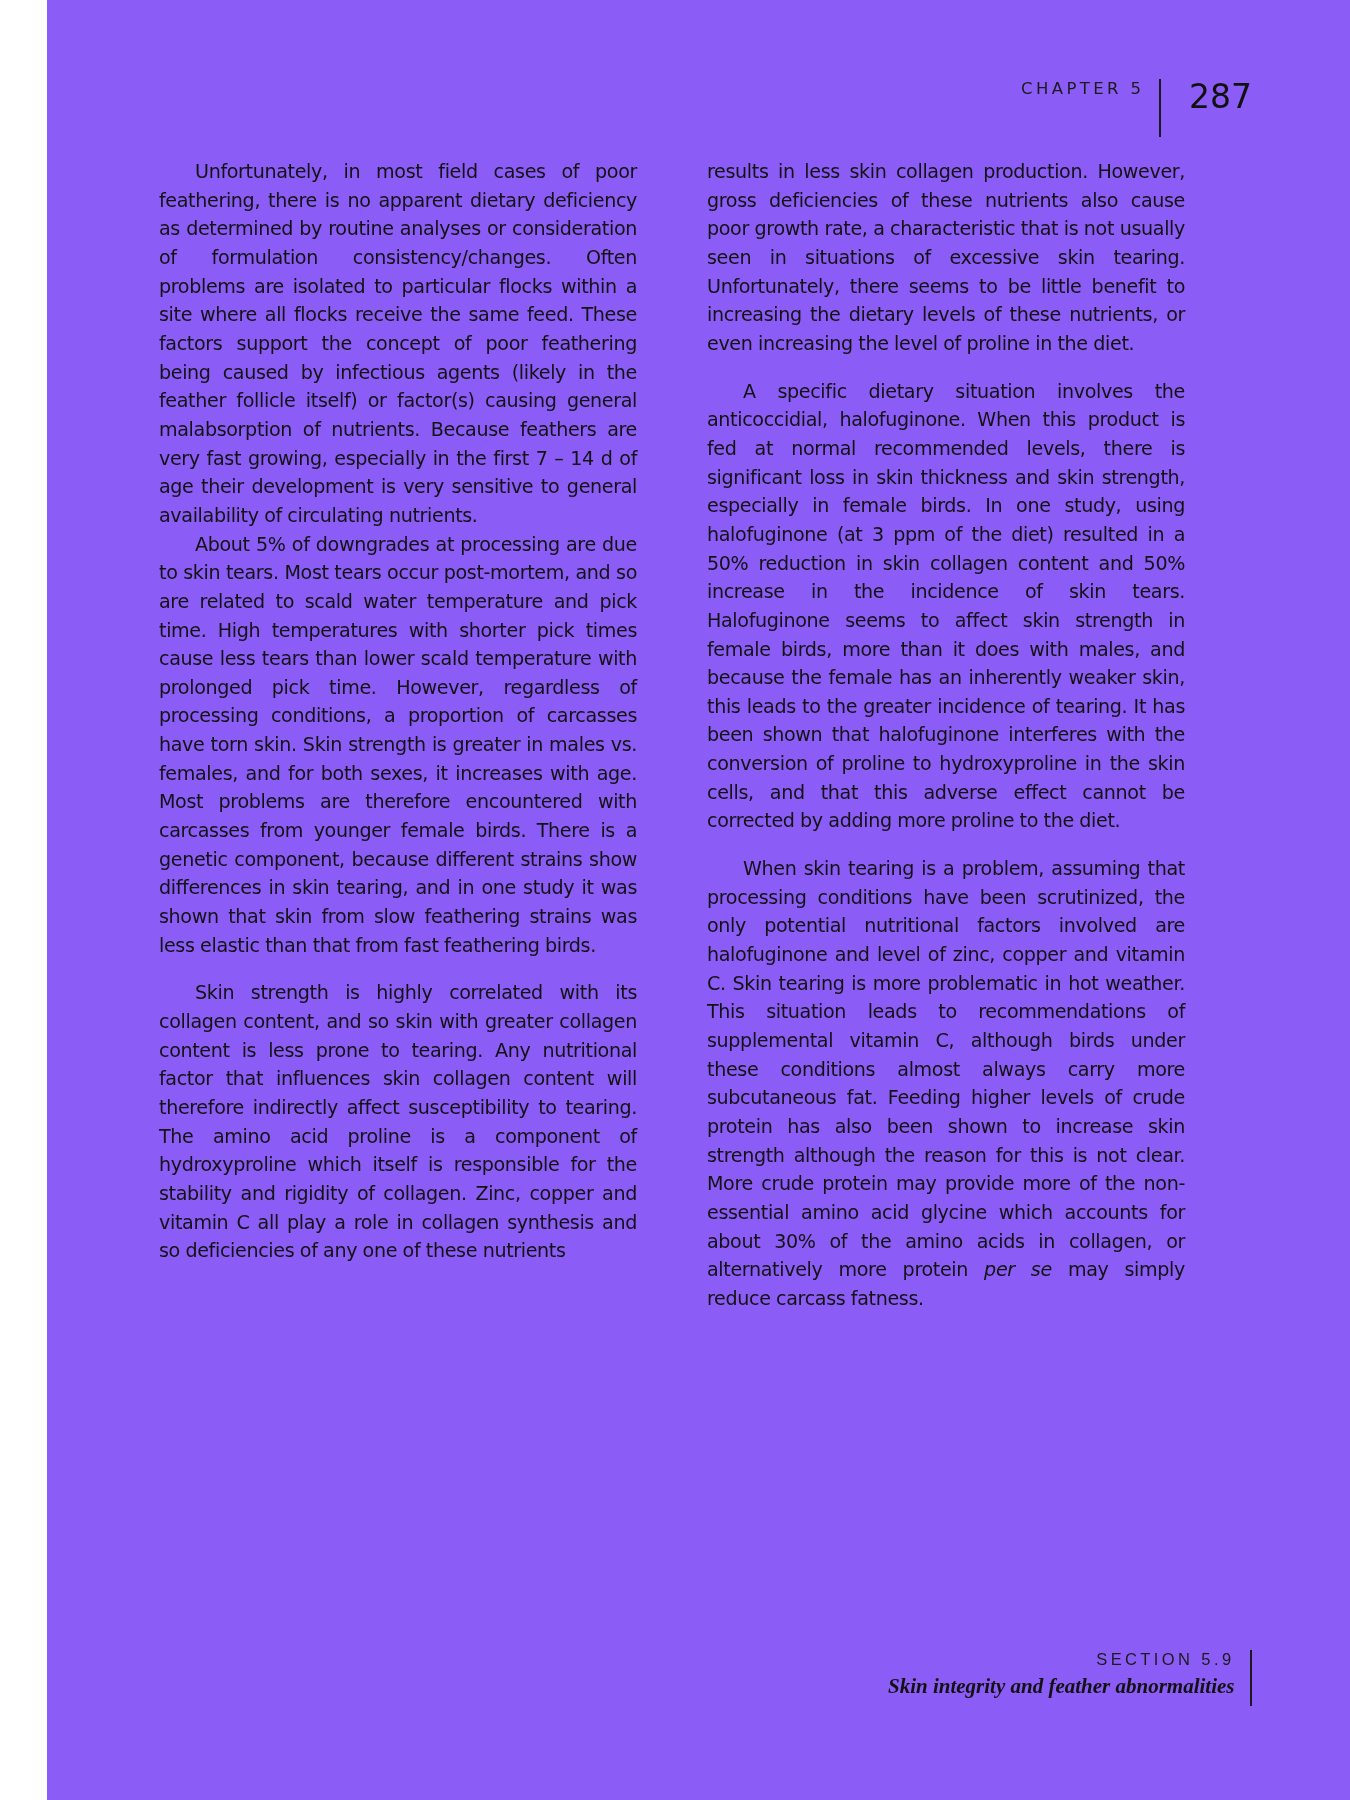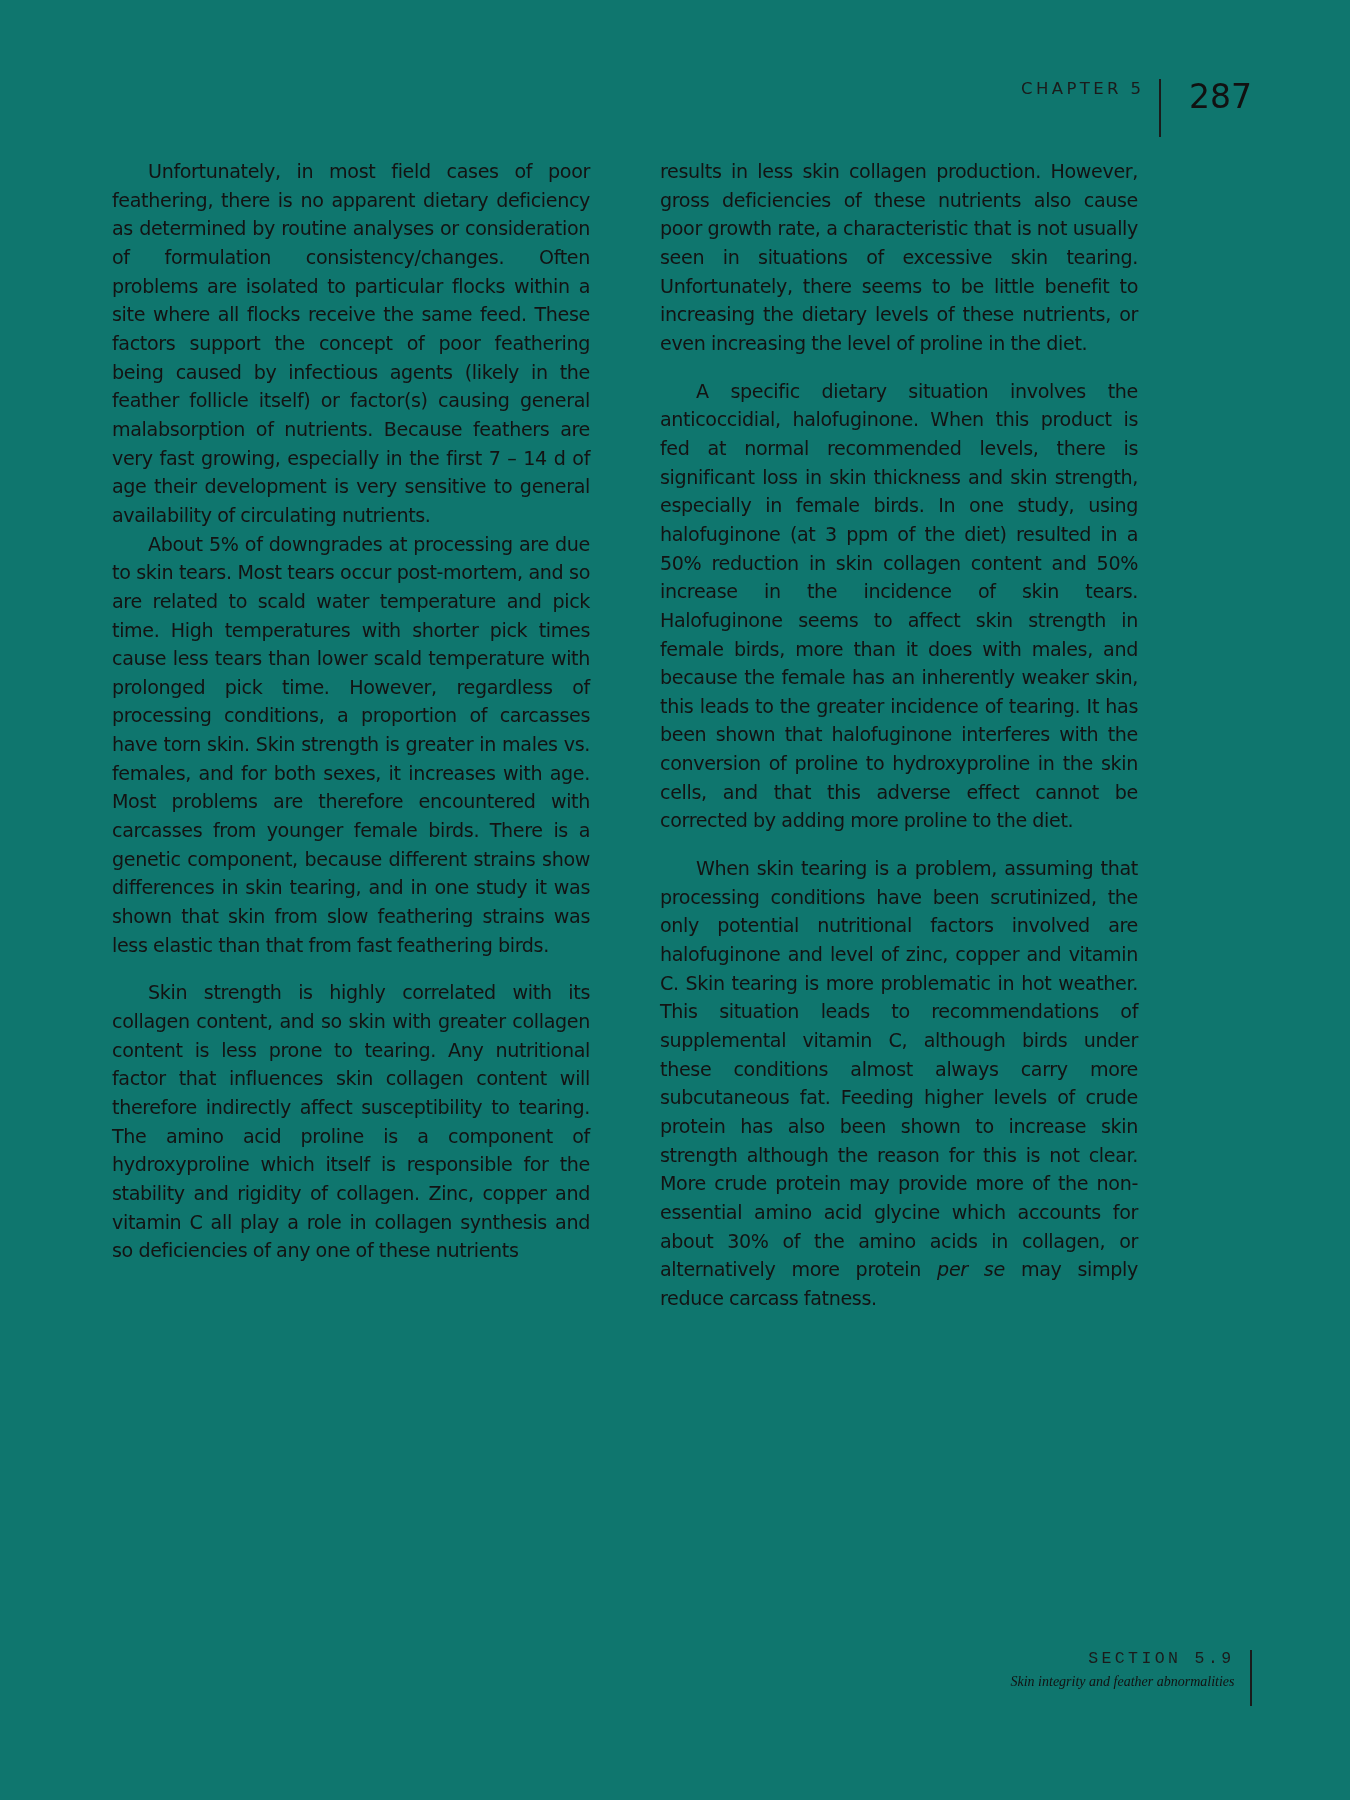--- a/index.html
+++ b/index.html
@@ -12,21 +12,22 @@
     height: 1800px;
     position: relative;
     font-family: "DejaVu Sans", sans-serif;
     color: #151515;
     overflow: hidden;
   }
 
   .page {
     position: absolute;
     inset: 0;
-    background: #0f766e;
+    background: #8b5cf6;
+    margin-left: 47px;
   }
 
   
   .page-header {
     position: absolute;
     top: 78px;
     left: 110px;
     right: 98px;
     height: 62px;
   }
@@ -142,32 +143,32 @@
     height: 100%;
   }
   .footer-text-block {
     display: flex;
     flex-direction: column;
     align-items: flex-end;
     justify-content: flex-start;
     padding-right: 15px;
   }
   .section-label {
-    font-family: Liberation Mono, monospace;
+    font-family: Liberation Sans, sans-serif;
     font-size: 16.5px;
     letter-spacing: 3.4px;
     color: #1b1b1b;
     line-height: 1.1;
     text-transform: uppercase;
   }
   .footer-subtitle {
     font-family: "Liberation Serif", serif;
     font-style: italic;
-    font-weight: 400;
-    font-size: 14px;
+    font-weight: 700;
+    font-size: 21px;
     color: #121212;
     margin-top: 6px;
     white-space: nowrap;
   }
   .footer-rule {
     width: 2.5px;
     background: #1b1b1b;
     margin-top: 0px;
     margin-bottom: 2px;
   }

